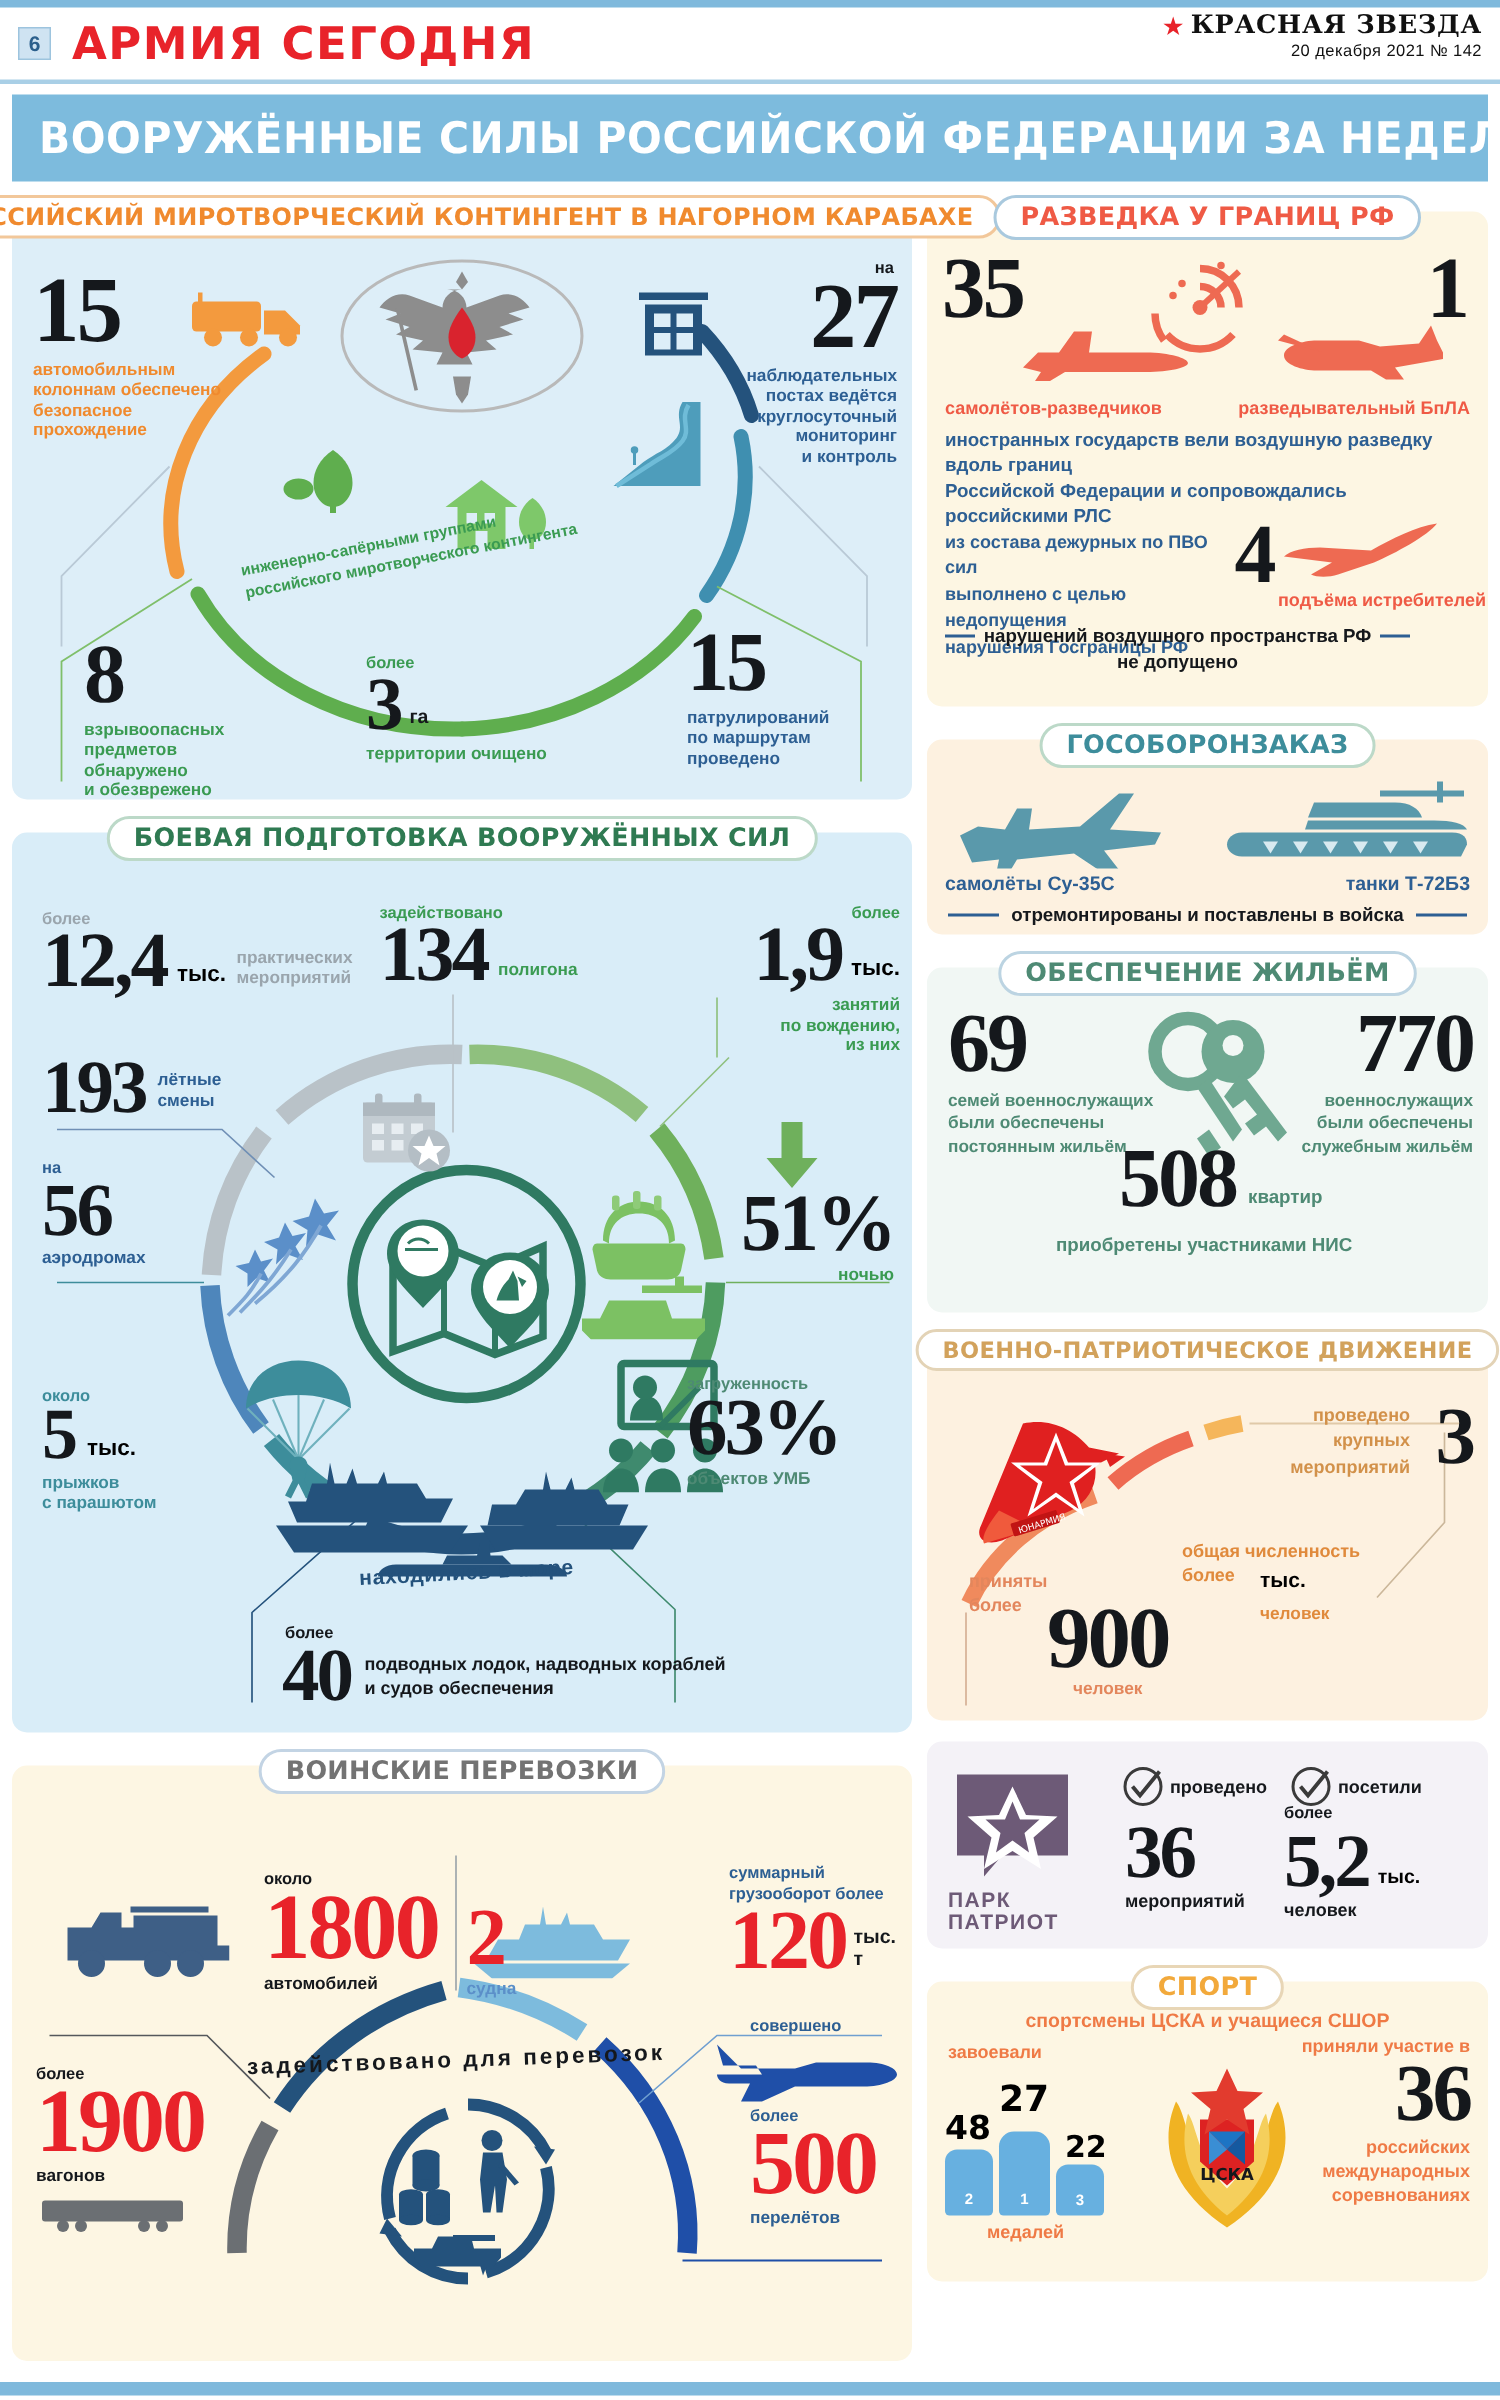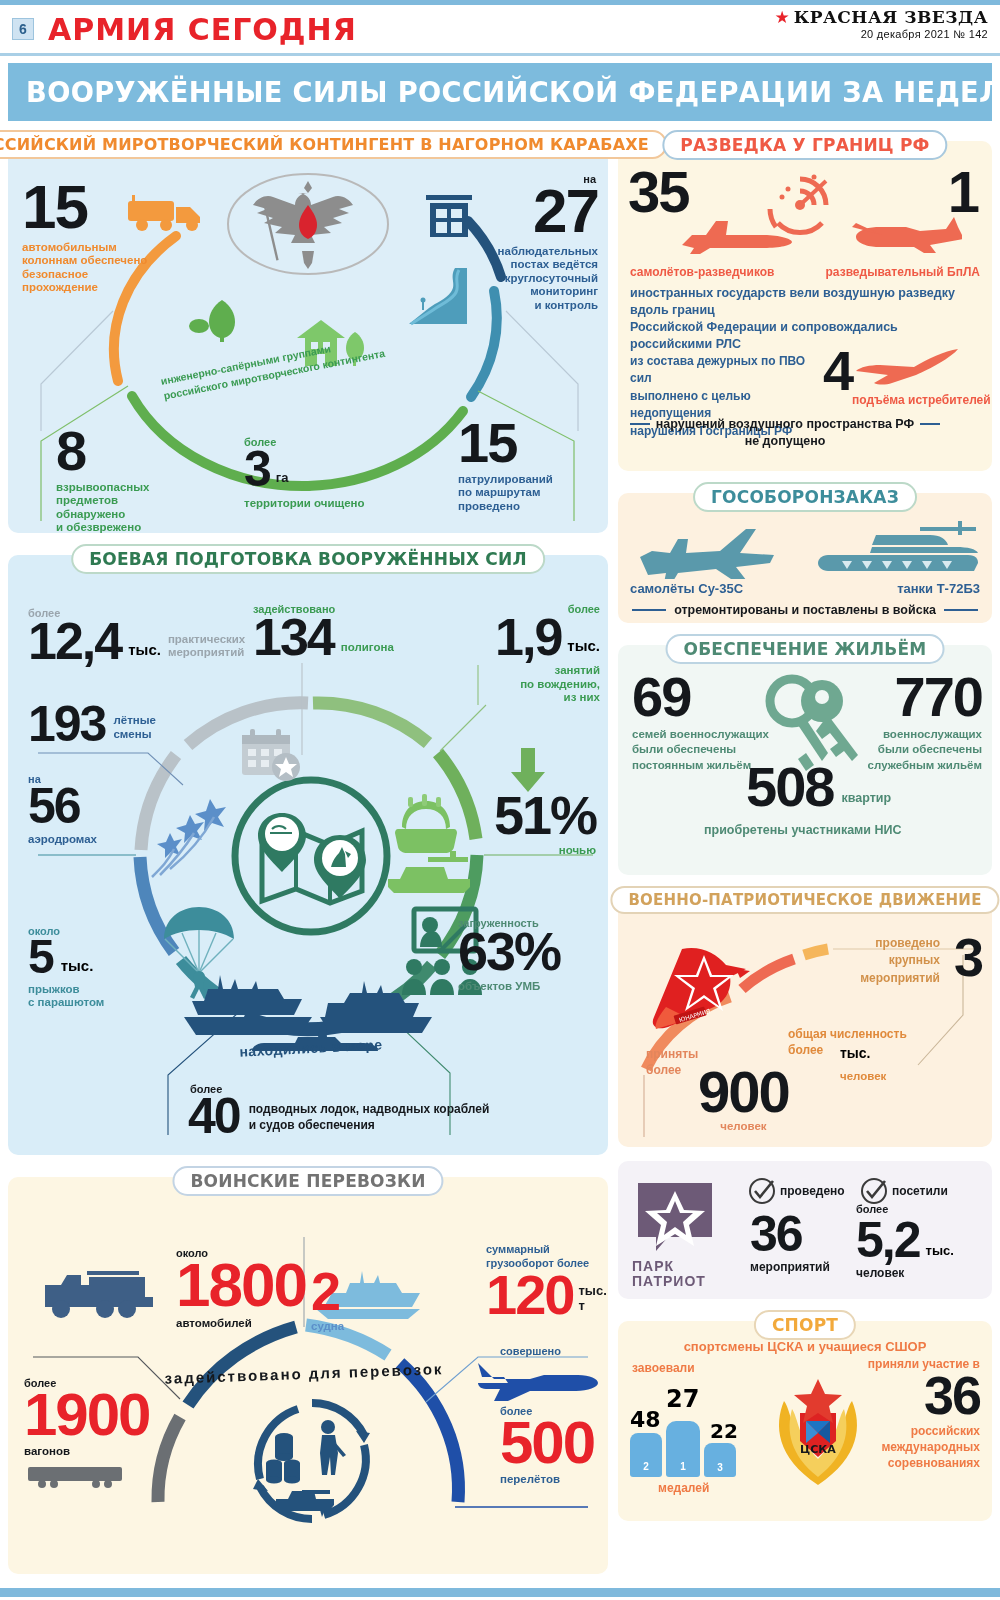--- a/index.html
+++ b/index.html
@@ -58,21 +58,21 @@
   .pill.orange { color:#f08a2e; border-color:#f2c79a; }
   .pill.green  { color:#2f7a52; border-color:#bcd9c8; }
   .pill.navy   { color:#737373; border-color:#c3d4e4; }
   .pill.red    { color:#ef5a45; border-color:#a9c9de; }
   .pill.teal   { color:#3d8d9b; border-color:#bcd9c8; }
   .pill.sage   { color:#4e8a74; border-color:#bcd4e2; }
   .pill.tan    { color:#d2a25c; border-color:#e3d3b6; }
   .pill.amber  { color:#f2a93b; border-color:#e8d6b6; }
 
   .bignum {
-    font-family:Liberation Sans, sans-serif; font-weight:bold; color:#15181c;
+    font-family:Liberation Serif, serif; font-weight:bold; color:#15181c;
     letter-spacing:-2px; line-height:0.85;
   }
   .lbl { font-size:11.5px; font-weight:bold; line-height:1.18; }
   .sm  { font-size:11px; font-weight:bold; }
 
   
   .c-or{color:#f08a2e}.c-gr{color:#3a9b52}.c-nv{color:#2d5f93}.c-tl{color:#3d8d9b}
   .c-rd{color:#ef5a45}.c-sg{color:#4e8a74}.c-gy{color:#9aa5ad}.c-bl{color:#5b8fc9}
   .c-dk{color:#15181c}.c-red2{color:#e8232a}.c-tan{color:#d2914a}
 

